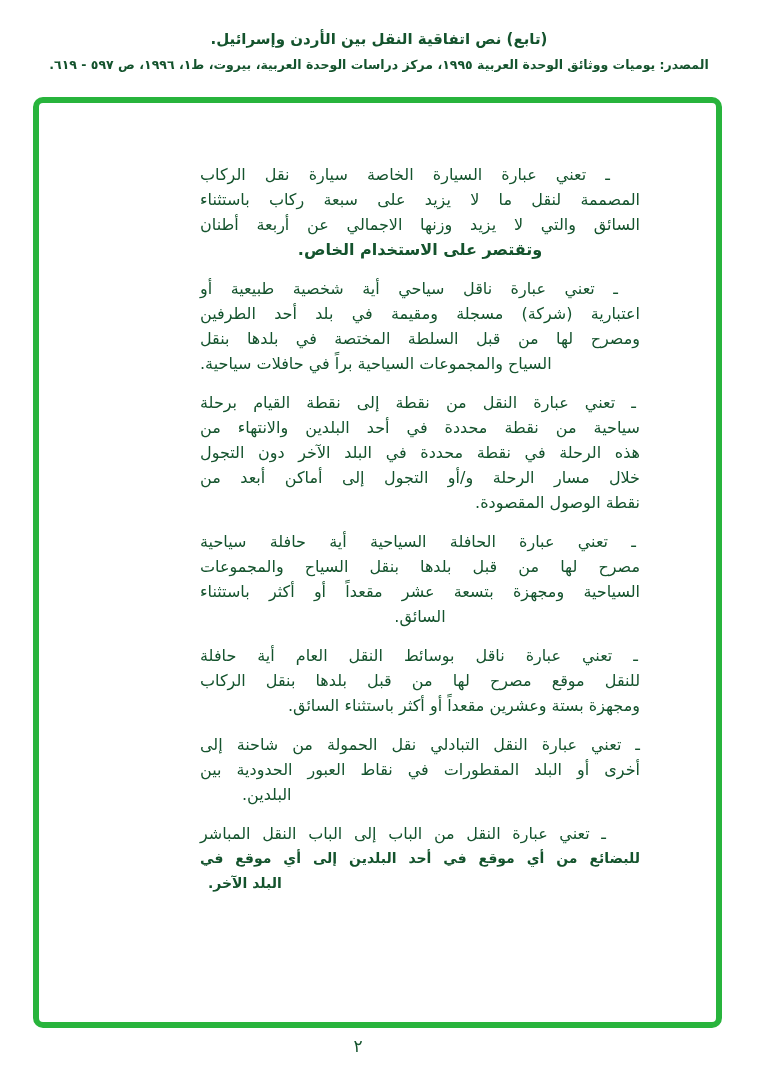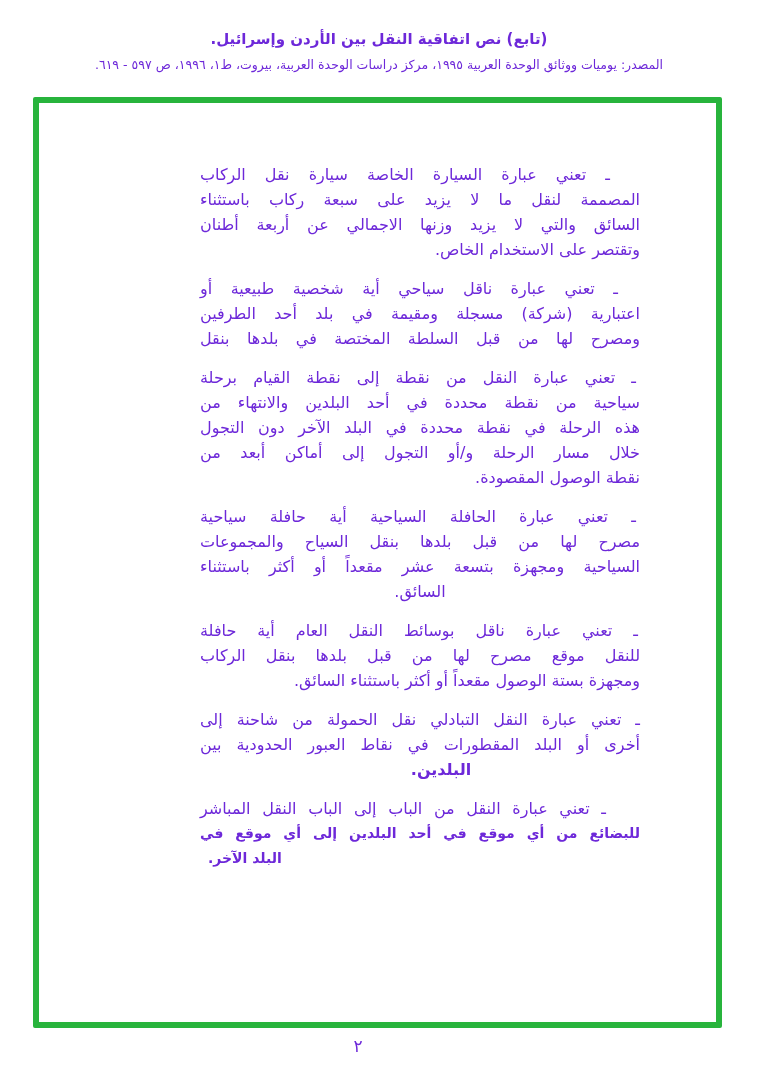--- a/index.html
+++ b/index.html
@@ -22,31 +22,31 @@
     direction: rtl;
   }
   .header .title {
     font-size: 15px;
     font-weight: 700;
     letter-spacing: 0.2px;
   }
   .header .source {
     margin-top: 9px;
     font-size: 12.5px;
-    font-weight: 400;
+    font-weight: 700;
     white-space: nowrap;
   }
   .border-box {
     position: absolute;
     left: 33px;
     top: 97px;
     width: 689px;
     height: 931px;
     border: 6px solid #84cc16;
-    border-radius: 2px;
+    border-radius: 10px;
     background: #ffffff;
   }
   .text-column {
     direction: rtl;
     margin: 59px 76px 0 161px;
     width: 440px;
     font-size: 16px;
     line-height: 25px;
   }
   .para { margin-bottom: 14px; }
@@ -70,62 +70,63 @@
     left: 0;
     width: 716px; 
     text-align: center;
     font-size: 17px;
     direction: rtl;
   }
 </style>
 </head>
 <body>
 
-<div class="page" style="color: #6d28d9;">
+<div class="page" style="color: #14532d;">
 
   <div class="header">
     <div class="title">(تابع) نص اتفاقية النقل بين الأردن وإسرائيل.</div>
     <div class="source">المصدر: يوميات ووثائق الوحدة العربية ١٩٩٥، مركز دراسات الوحدة العربية، بيروت، ط١، ١٩٩٦، ص ٥٩٧ - ٦١٩.</div>
   </div>
 
   <div class="border-box" style="border-color: rgb(40, 180, 60);">
     <div class="text-column">
         <div class="para">
           <div class="line just" style="padding-right: 30px;">ـ تعني عبارة السيارة الخاصة سيارة نقل الركاب</div>
           <div class="line just">المصممة لنقل ما لا يزيد على سبعة ركاب باستثناء</div>
           <div class="line just">السائق والتي لا يزيد وزنها الاجمالي عن أربعة أطنان</div>
-          <div class="line" style="">وتقتصر على الاستخدام الخاص.</div>
+          <div class="line" style="text-align: center; font-weight: bold;">وتقتصر على الاستخدام الخاص.</div>
         </div>
         <div class="para">
           <div class="line just" style="padding-right: 22px;">ـ تعني عبارة ناقل سياحي أية شخصية طبيعية أو</div>
           <div class="line just">اعتبارية (شركة) مسجلة ومقيمة في بلد أحد الطرفين</div>
           <div class="line just">ومصرح لها من قبل السلطة المختصة في بلدها بنقل</div>
+          <div class="line" style="text-align: left;">السياح والمجموعات السياحية براً في حافلات سياحية.</div>
         </div>
         <div class="para">
           <div class="line just" style="padding-right: 4px;">ـ تعني عبارة النقل من نقطة إلى نقطة القيام برحلة</div>
           <div class="line just">سياحية من نقطة محددة في أحد البلدين والانتهاء من</div>
           <div class="line just">هذه الرحلة في نقطة محددة في البلد الآخر دون التجول</div>
           <div class="line just">خلال مسار الرحلة و/أو التجول إلى أماكن أبعد من</div>
           <div class="line" style="text-align: right;">نقطة الوصول المقصودة.</div>
         </div>
         <div class="para">
           <div class="line just" style="padding-right: 4px;">ـ تعني عبارة الحافلة السياحية أية حافلة سياحية</div>
           <div class="line just">مصرح لها من قبل بلدها بنقل السياح والمجموعات</div>
           <div class="line just">السياحية ومجهزة بتسعة عشر مقعداً أو أكثر باستثناء</div>
           <div class="line" style="text-align: center;">السائق.</div>
         </div>
         <div class="para">
           <div class="line just" style="padding-right: 2px;">ـ تعني عبارة ناقل بوسائط النقل العام أية حافلة</div>
           <div class="line just">للنقل موقع مصرح لها من قبل بلدها بنقل الركاب</div>
-          <div class="line" style="text-align: right;">ومجهزة بستة الوصول مقعداً أو أكثر باستثناء السائق.</div>
+          <div class="line" style="text-align: right;">ومجهزة بستة وعشرين مقعداً أو أكثر باستثناء السائق.</div>
         </div>
         <div class="para">
           <div class="line just">ـ تعني عبارة النقل التبادلي نقل الحمولة من شاحنة إلى</div>
           <div class="line just">أخرى أو البلد المقطورات في نقاط العبور الحدودية بين</div>
-          <div class="line" style="text-align: center; padding-left: 42px; font-weight: bold;">البلدين.</div>
+          <div class="line" style="text-align: left; padding-left: 42px;">البلدين.</div>
         </div>
         <div class="para">
           <div class="line just" style="padding-right: 34px;">ـ تعني عبارة النقل من الباب إلى الباب النقل المباشر</div>
           <div class="line just bold">للبضائع من أي موقع في أحد البلدين إلى أي موقع في</div>
           <div class="line bold" style="text-align: left; padding-left: 8px;">البلد الآخر.</div>
         </div>
       </div>
   </div>
 
   <div class="footer-number">٢</div>

